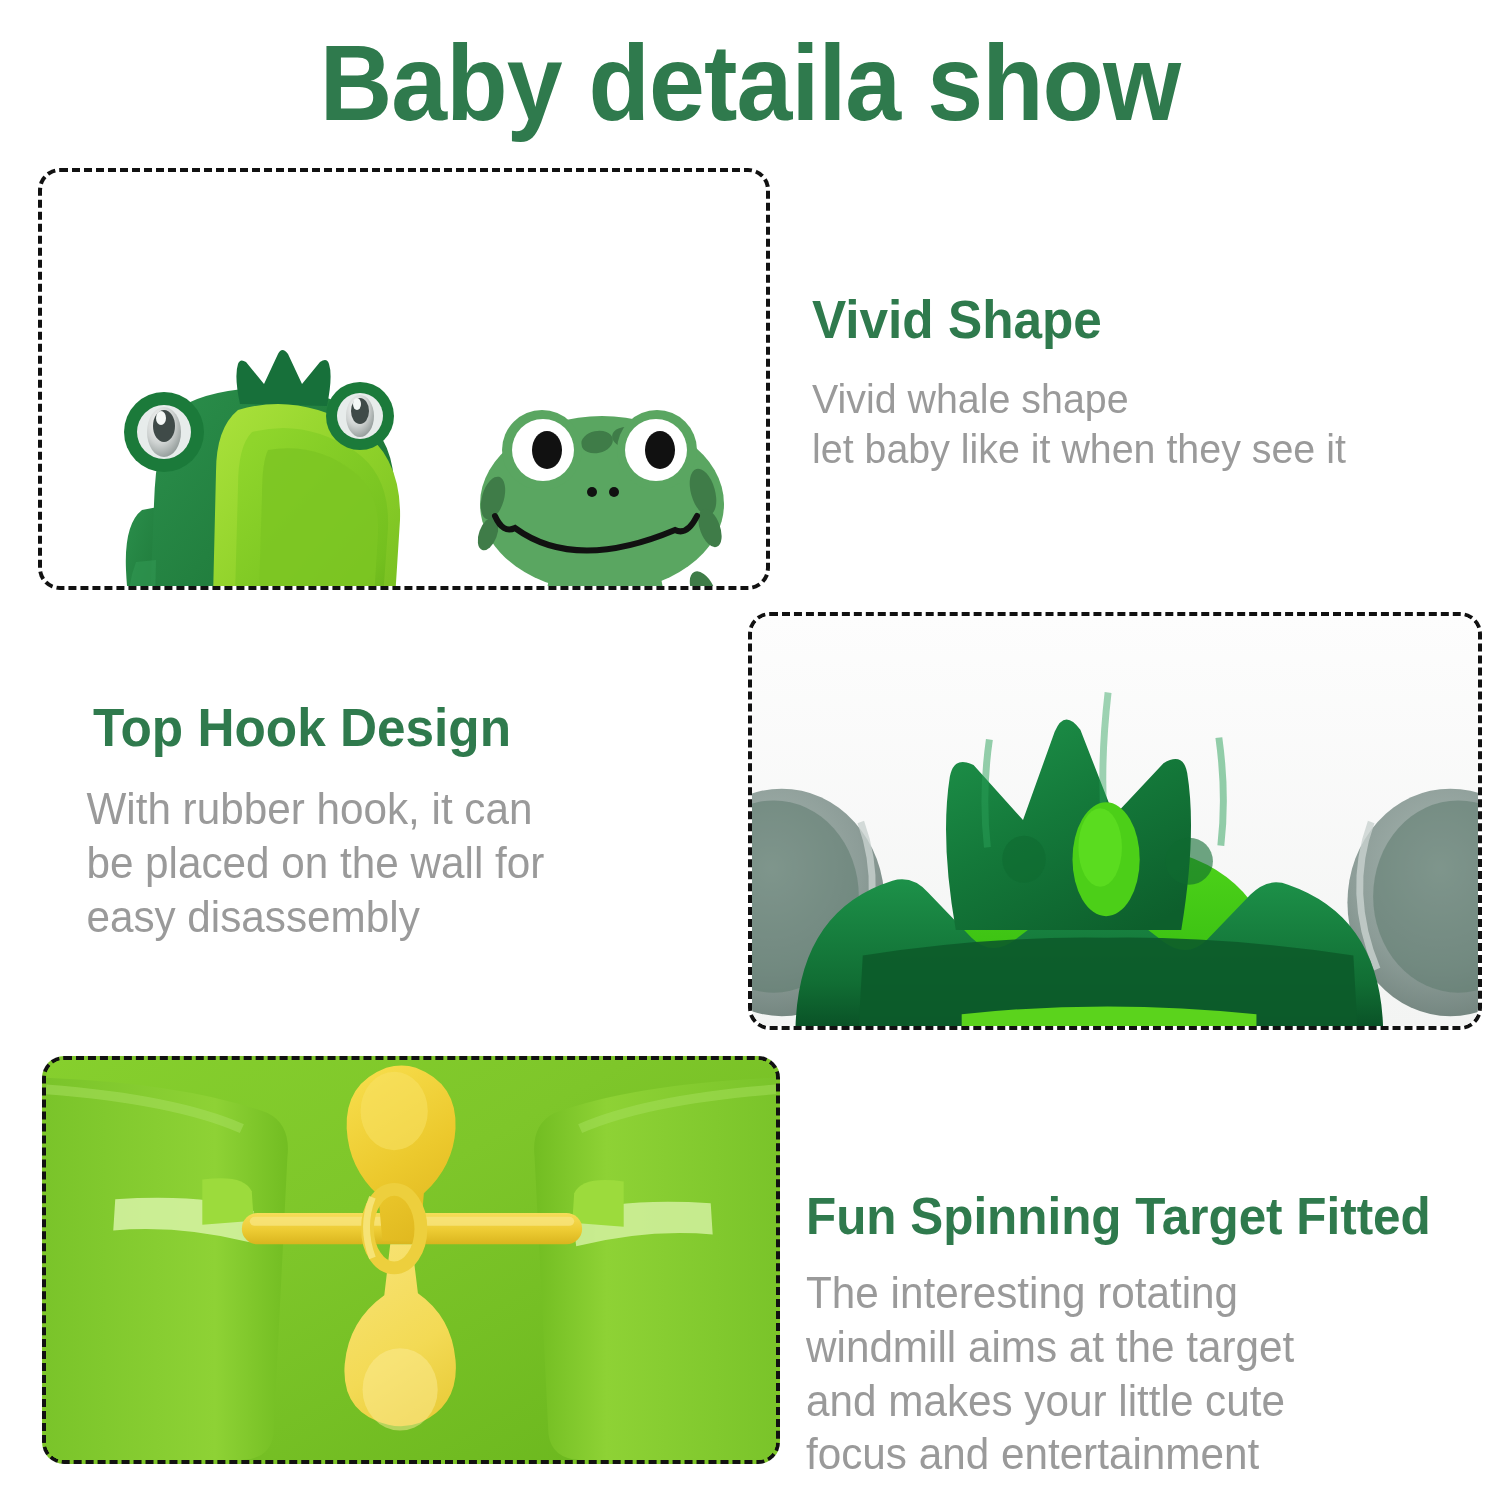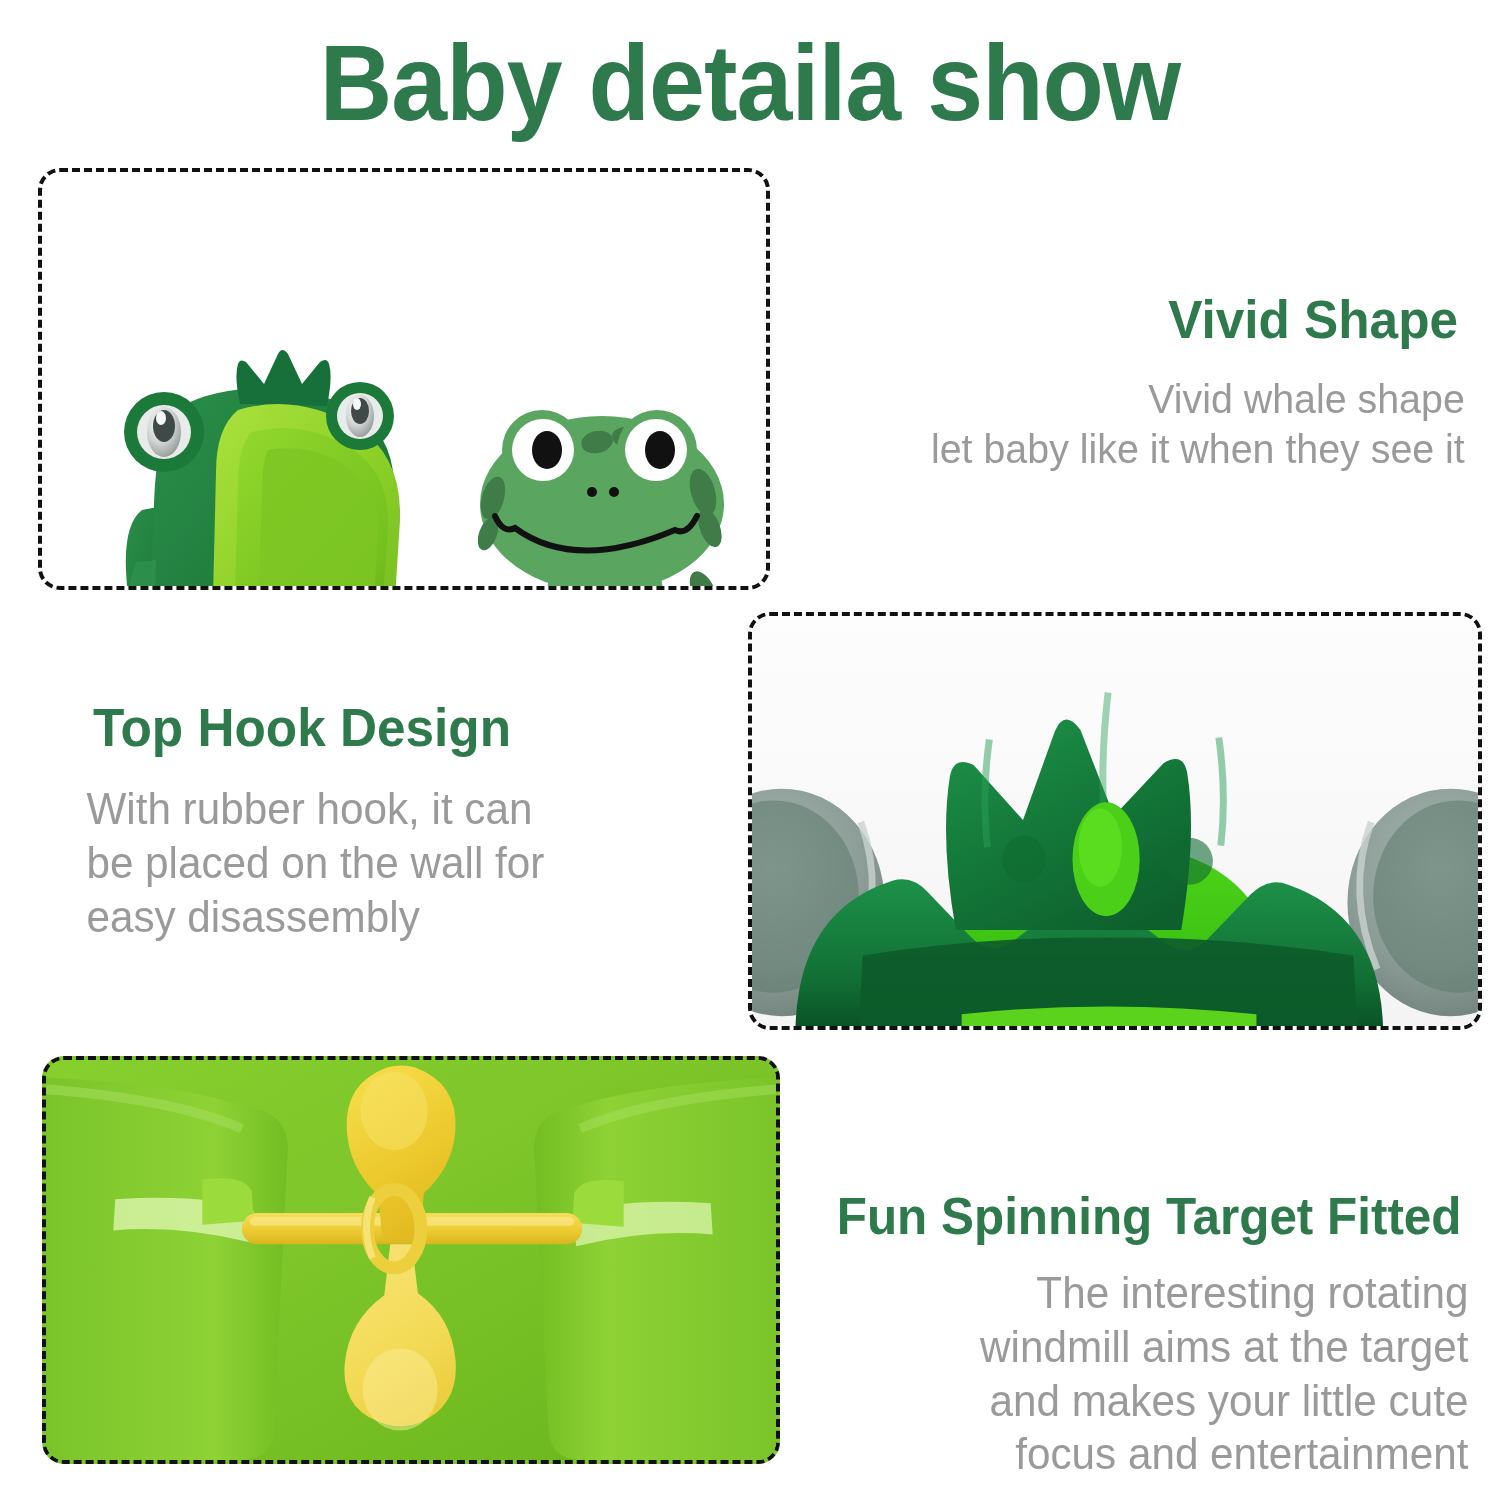--- a/index.html
+++ b/index.html
@@ -58,29 +58,29 @@
     transform: scaleX(0.95);
   }
   .feature-body {
     font-family: "Liberation Sans", sans-serif;
     font-weight: normal;
     color: #9a9a9a;
     line-height: 1.22;
     transform: scaleX(0.96);
   }
 
-  #txt-vivid { position: absolute; left: 812px; top: 290px; width: 680px; text-align: right; }
+  #txt-vivid { position: absolute; left: 812px; top: 290px; width: 680px; text-align: left; }
   #txt-vivid .feature-heading { font-size: 54px; transform-origin: 0 0; }
   #txt-vivid .feature-body    { font-size: 41px; margin-top: 26px; transform-origin: 0 0; }
 
   #txt-hook { position: absolute; left: 60px; top: 698px; width: 660px; }
   #txt-hook .feature-heading { font-size: 54px; transform-origin: 100% 0; }
   #txt-hook .feature-body    { font-size: 44px; margin-top: 26px; transform-origin: 100% 0; }
 
-  #txt-spinner { position: absolute; left: 806px; top: 1188px; width: 690px; text-align: right; }
+  #txt-spinner { position: absolute; left: 806px; top: 1188px; width: 690px; text-align: left; }
   #txt-spinner .feature-heading { font-size: 52px; transform-origin: 0 0; }
   #txt-spinner .feature-body    { font-size: 44px; margin-top: 22px; transform-origin: 0 0; }
 
   
   #art-potty { position: absolute; left: 70px; top: 178px; width: 330px; height: 400px; }
   #art-frog-cartoon { position: absolute; left: 405px; top: 222px; width: 310px; height: 330px; }
   #art-crown-closeup { position: absolute; left: 0; top: 0; width: 100%; height: 100%; }
   #art-windmill-closeup { position: absolute; left: 0; top: 0; width: 100%; height: 100%; }
 </style>
 </head>

